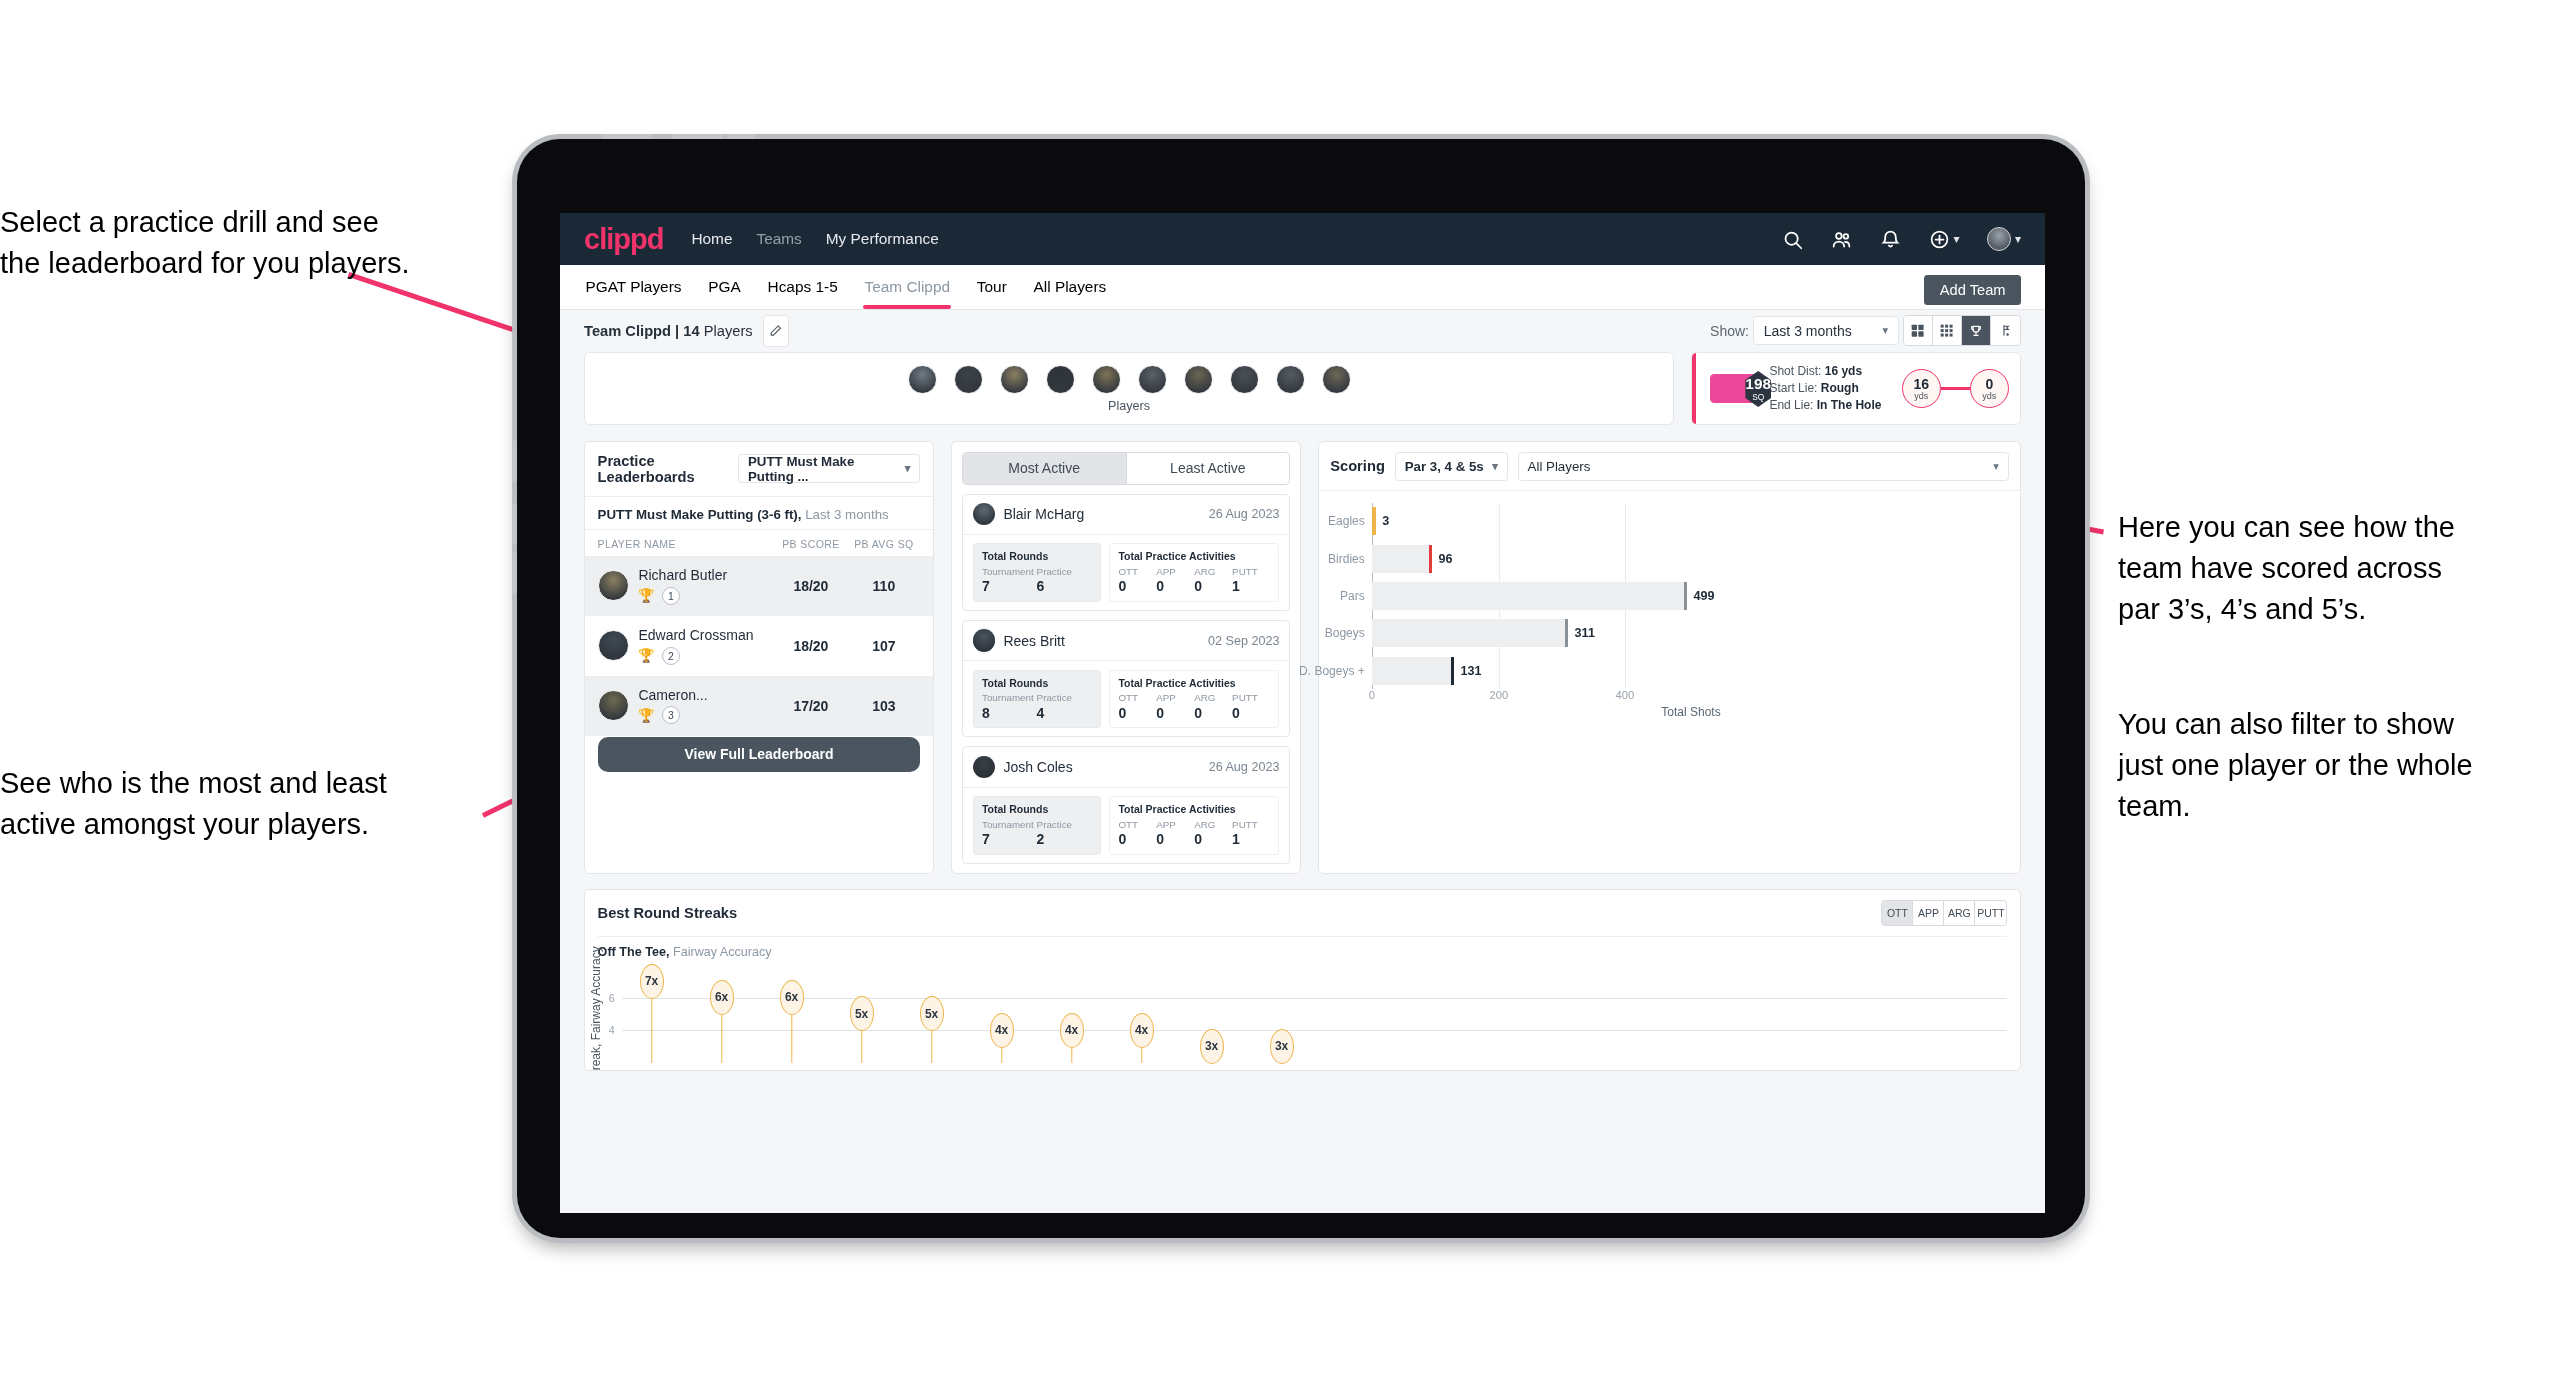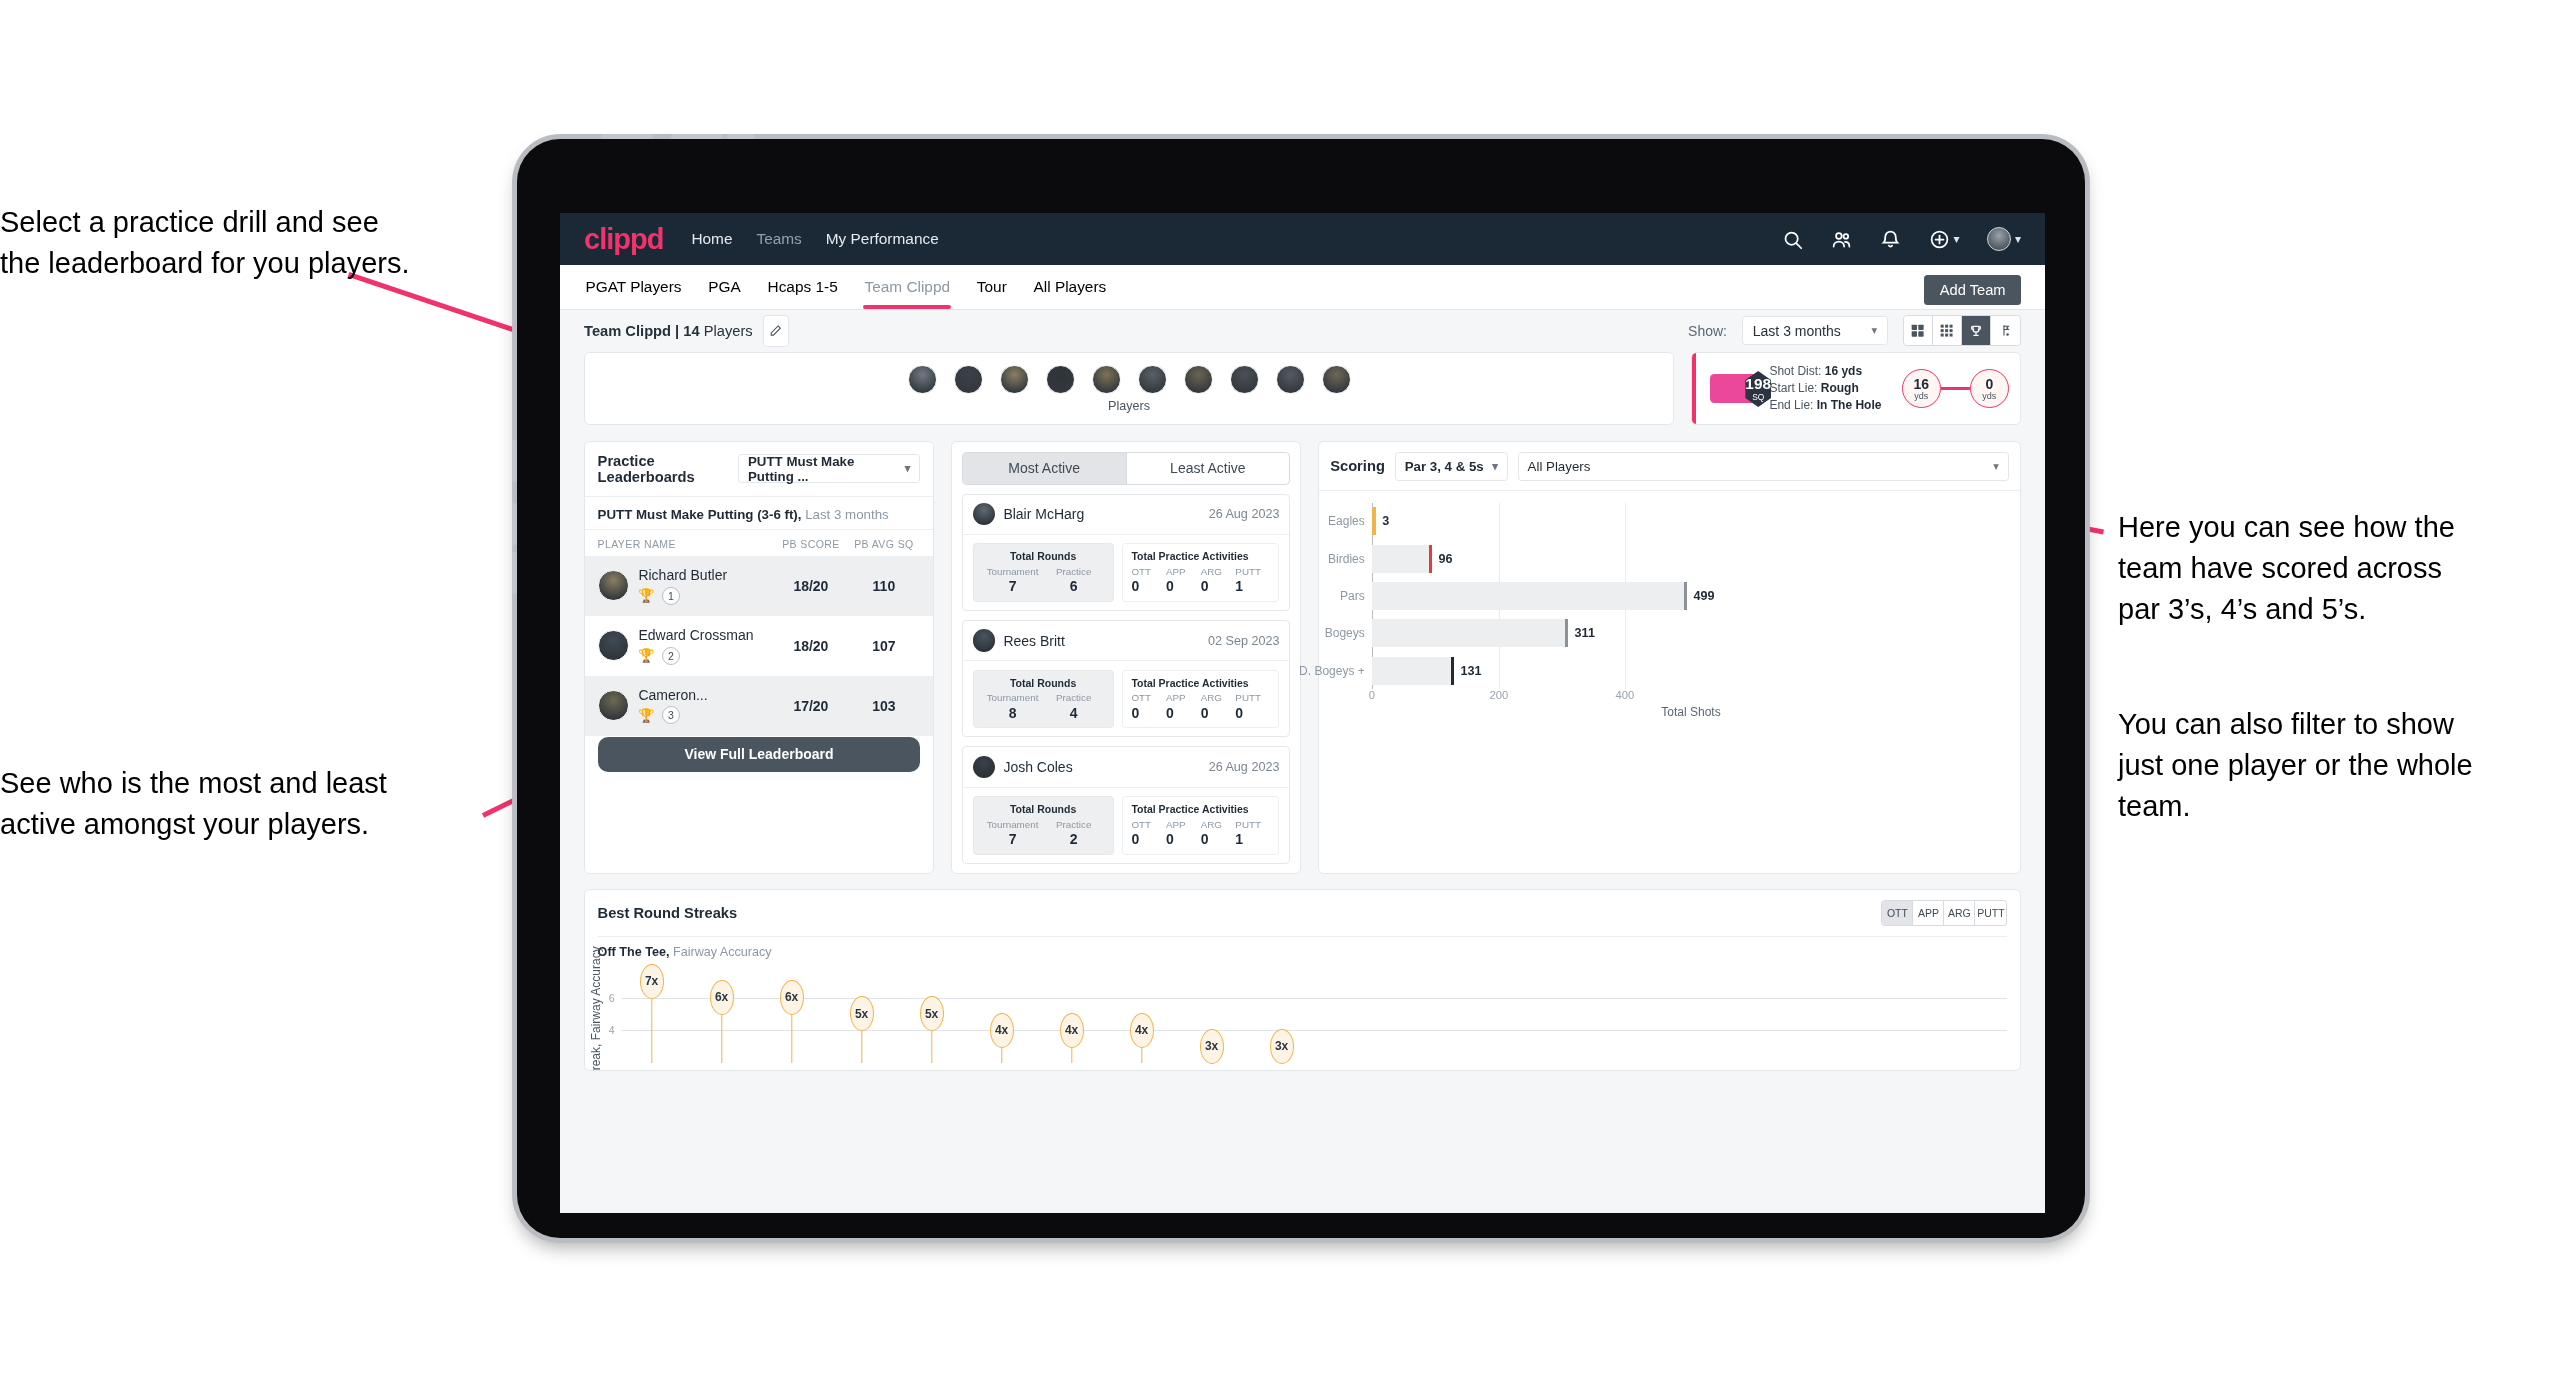--- a/index.html
+++ b/index.html
@@ -94,21 +94,21 @@
   .subbar {
     height:41px; background:#f5f6f8; display:flex; align-items:center;
     padding:0 24px; position:relative;
   }
   .teamlabel { font-size:14.7px; color:#27313c; }
   .teamlabel b { font-weight:700; }
   .edit-btn {
     width:26.6px; height:32px; background:#fff; border:0.7px solid #e2e5e9;
     border-radius:3.5px; margin-left:9.8px; display:flex; align-items:center; justify-content:center;
   }
-  .toolbar-right { margin-left:auto; display:flex; align-items:center; gap:15px; }
+  .toolbar-right { margin-left:auto; display:flex; align-items:center; gap:4px; }
   .showlbl { font-size:14px; color:#5b6671; }
   .sel {
     background:#fff; border:0.7px solid #e2e5e9; border-radius:3.5px;
     height:29px; display:flex; align-items:center; gap:9.8px;
     padding: 0 9.8px; font-size:14px; color:#27313c;
   }
   .sel .cv { color:#6c7680; font-size:11.2px; margin-left:auto; }
   .viewgroup { display:flex; border:0.7px solid #d7dbe0; border-radius:3.5px; overflow:hidden; background:#fff; }
   .vbtn { width:29px; height:29px; display:flex; align-items:center; justify-content:center; border-right:0.7px solid #d7dbe0; }
   .vbtn:last-child { border-right:none; }
@@ -197,21 +197,21 @@
   .seg div { flex:1; height:31px; display:flex; align-items:center; justify-content:center; font-size:14px; color:#3f4a55; }
   .seg div.active { background:#e2e4e7; font-weight:400; }
   .seg div + div { border-left:0.7px solid #d7dbe0; }
   .act-card { margin: 9px 9.8px; border:0.7px solid #e4e7ea; border-radius:4.2px; }
   .act-top { display:flex; align-items:center; padding: 8.4px 9.8px; border-bottom:0.7px solid #eceef0; }
   .act-av { width:22.4px; height:22.4px; border-radius:50%; flex:0 0 auto; }
   .act-nm { font-size:14px; color:#1f2a36; margin-left:8.4px; }
   .act-dt { margin-left:auto; font-size:12.6px; color:#7b8691; }
   .act-body { display:flex; gap:8.4px; padding: 8.4px 9.8px; }
   .blk { border:0.7px solid #eceef0; border-radius:3.5px; padding: 6.3px 8.4px; }
-  .blk.rounds { background:#eeeff1; border-color:#e6e8ea; width:141px;text-align:center; }
+  .blk.rounds { background:#eeeff1; border-color:#e6e8ea; width:128px; }
   .blk.pract { flex:1; background:#fff; }
   .blk .bt { font-size:10.5px; font-weight:700; color:#1f2a36; }
   .blk .cells { display:flex; margin-top:3.5px; }
   .blk .cell { flex:1; }
   .blk .ck { font-size:9.8px; color:#8d98a3; }
   .blk .cvv { font-size:14px; font-weight:700; color:#1f2a36; margin-top:1.4px; }
 
   
   .sc-head { display:flex; align-items:center; padding: 9.8px 11.2px; border-bottom:0.7px solid #eceef0; gap:9.8px; }
   .sc-title { font-size:14.7px; font-weight:700; color:#1f2a36; }

